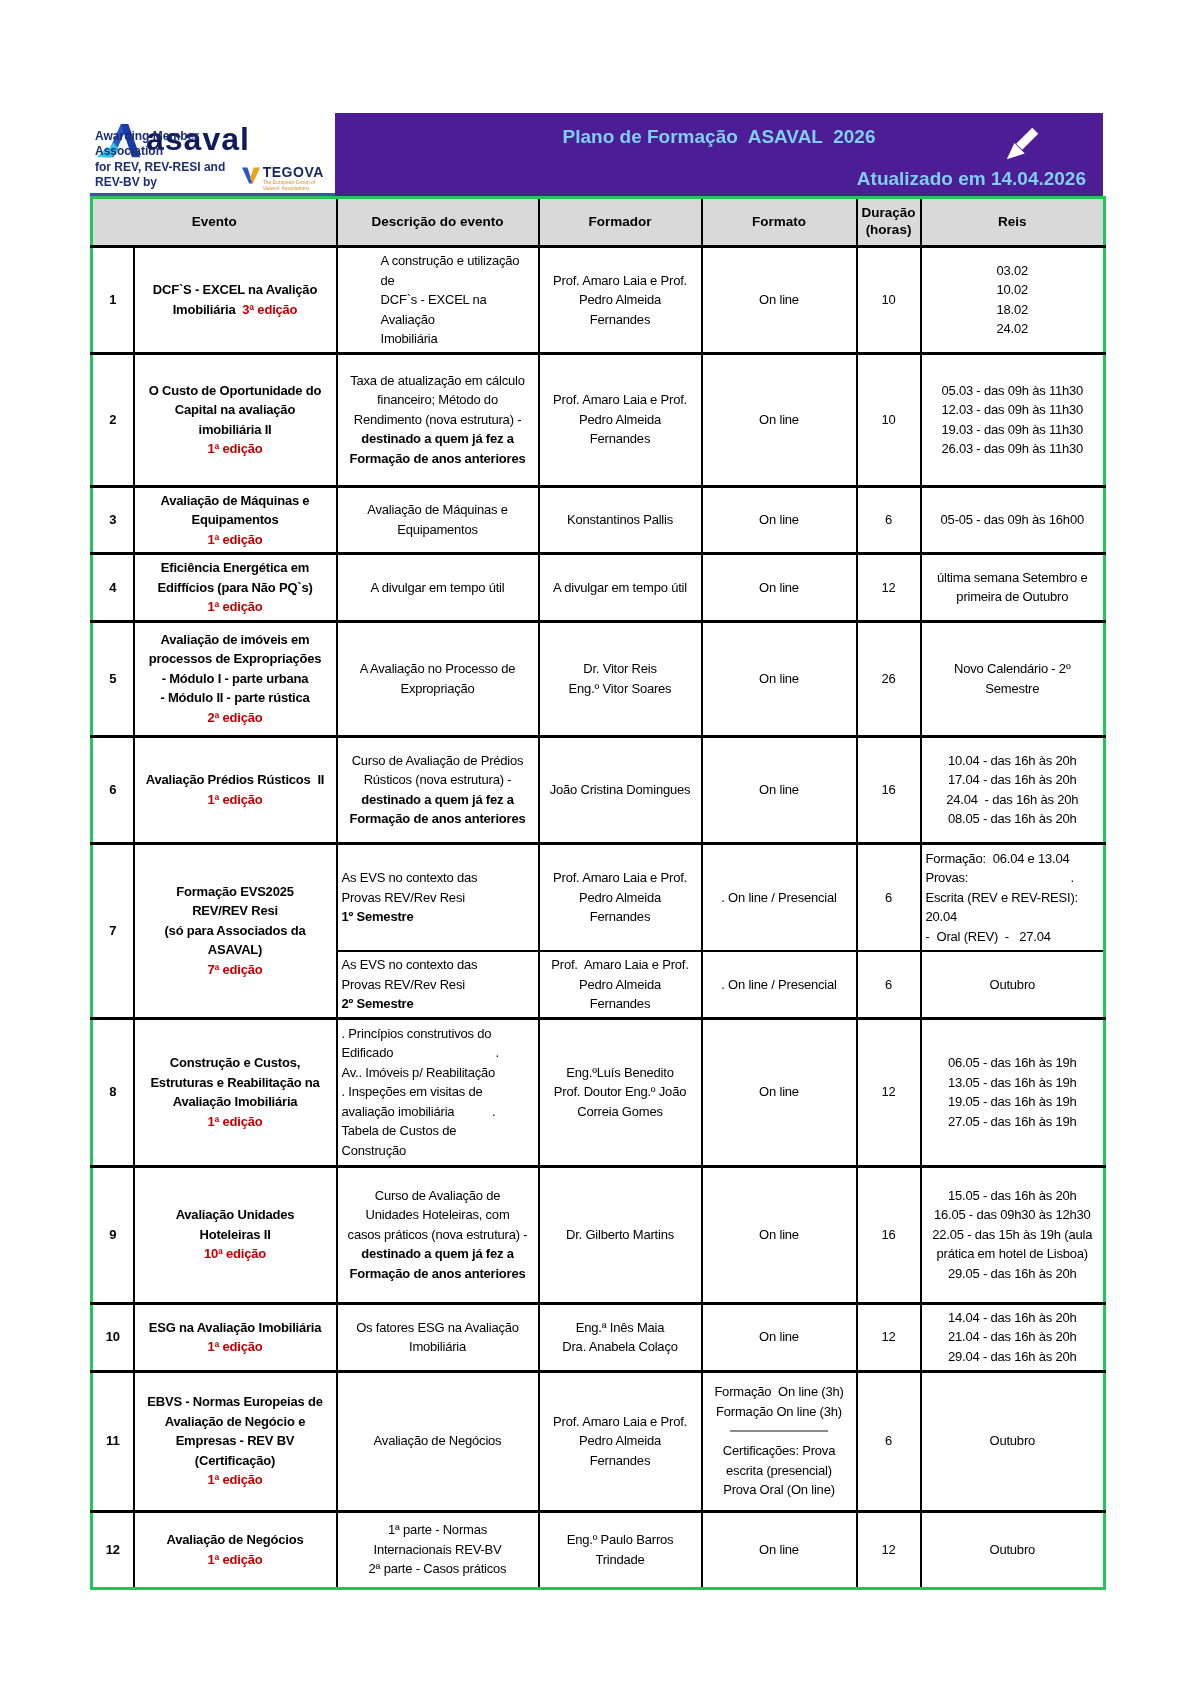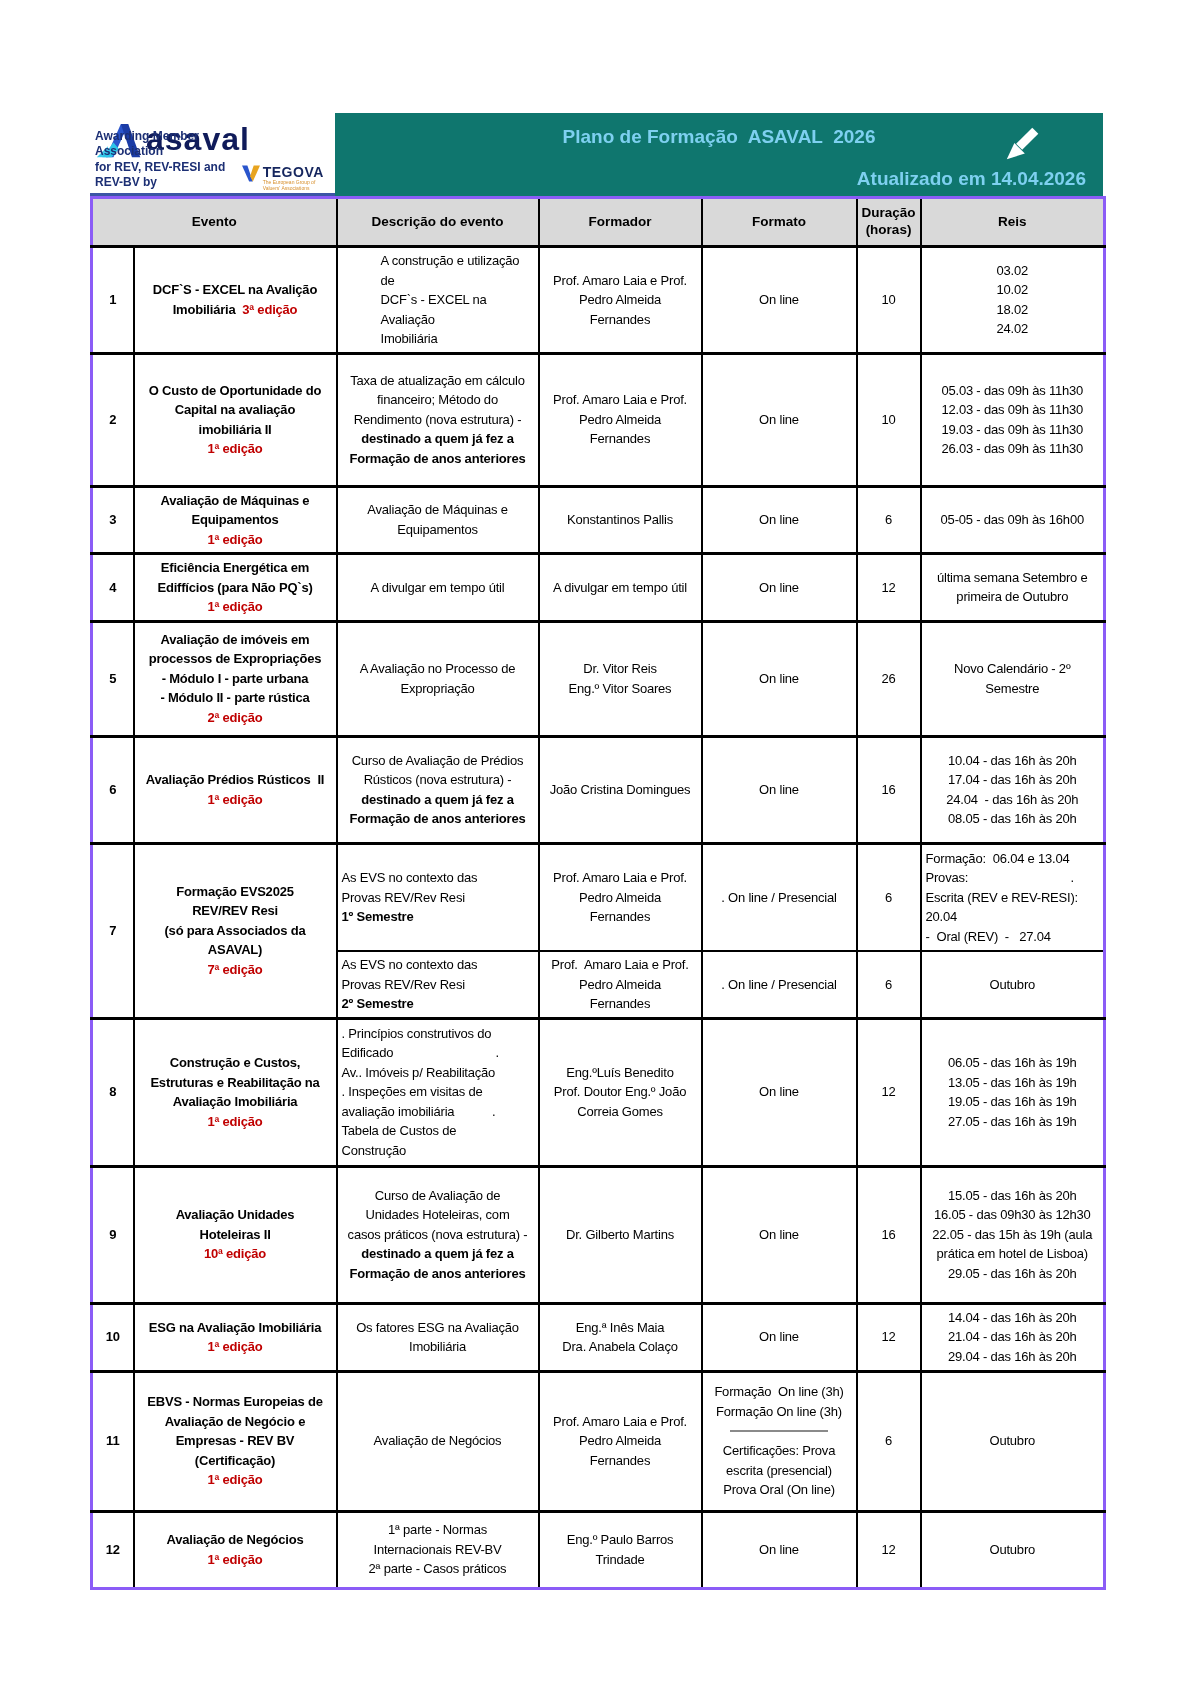--- a/index.html
+++ b/index.html
@@ -8,31 +8,31 @@
   .content{position:absolute;left:90px;top:113px;width:1013px;}
 
   
   .masthead{display:flex;height:83px;}
   .logo-box{width:245px;position:relative;background:#fff;border-bottom:3px solid #3b55a5;box-sizing:border-box;}
   .brandrow{display:flex;align-items:center;padding:2px 0 0 4px;}
   .wordmark{font-size:32px;font-weight:bold;color:#101b5a;letter-spacing:1px;line-height:1;margin-left:2px;}
   .tagrow{position:absolute;bottom:2px;left:5px;right:2px;display:flex;align-items:flex-end;justify-content:space-between;}
   .taglines{font-size:12px;font-weight:bold;color:#1c2f74;line-height:1.3;}
   .taglines span{display:block;}
-  .tegova{display:flex;gap:3px;}
+  .tegova{display:flex;align-items:center;gap:3px;}
   .tegova-text{display:flex;flex-direction:column;}
   .tegova-name{font-size:14px;font-weight:bold;color:#15265e;letter-spacing:.5px;line-height:1.1;}
   .tegova-sub{font-size:5px;color:#d78f2c;line-height:1.1;}
-  .navy-banner{width:768px;background:#0f766e;position:relative;color:#7ed0f0;}
+  .navy-banner{width:768px;background:#4c1d95;position:relative;color:#7ed0f0;}
   .hdr-title{position:absolute;top:13px;left:0;right:0;text-align:center;font-size:19px;font-weight:bold;white-space:pre-wrap;}
   .hdr-updated{position:absolute;bottom:6px;right:17px;font-size:19px;font-weight:bold;white-space:pre-wrap;}
   .hdr-arrow{position:absolute;top:12px;right:62px;}
 
   
-  table.plan{border-collapse:collapse;table-layout:fixed;width:1013px;border:3px solid #8b5cf6;}
+  table.plan{border-collapse:collapse;table-layout:fixed;width:1013px;border:3px solid #22c55e;}
   th{background:#d9d9d9;border:2px solid #000;font-size:13.5px;font-weight:bold;height:42px;
      white-space:pre-wrap;line-height:1.25;padding:2px;color:#000;}
   td{border:2px solid #000;font-size:13px;line-height:1.5;letter-spacing:-0.2px;padding:3px 4px;
      text-align:center;vertical-align:middle;white-space:pre-wrap;color:#000;box-sizing:border-box;}
   tr.row-top td{border-top:3px solid #000;}
   tr.row-sub td{border-top:1px solid #000;}
   td.num{font-weight:bold;}
   td.evento{font-weight:bold;border-radius:20px;}
   .b{font-weight:bold;}
   .r{font-weight:bold;color:#c00000;}

